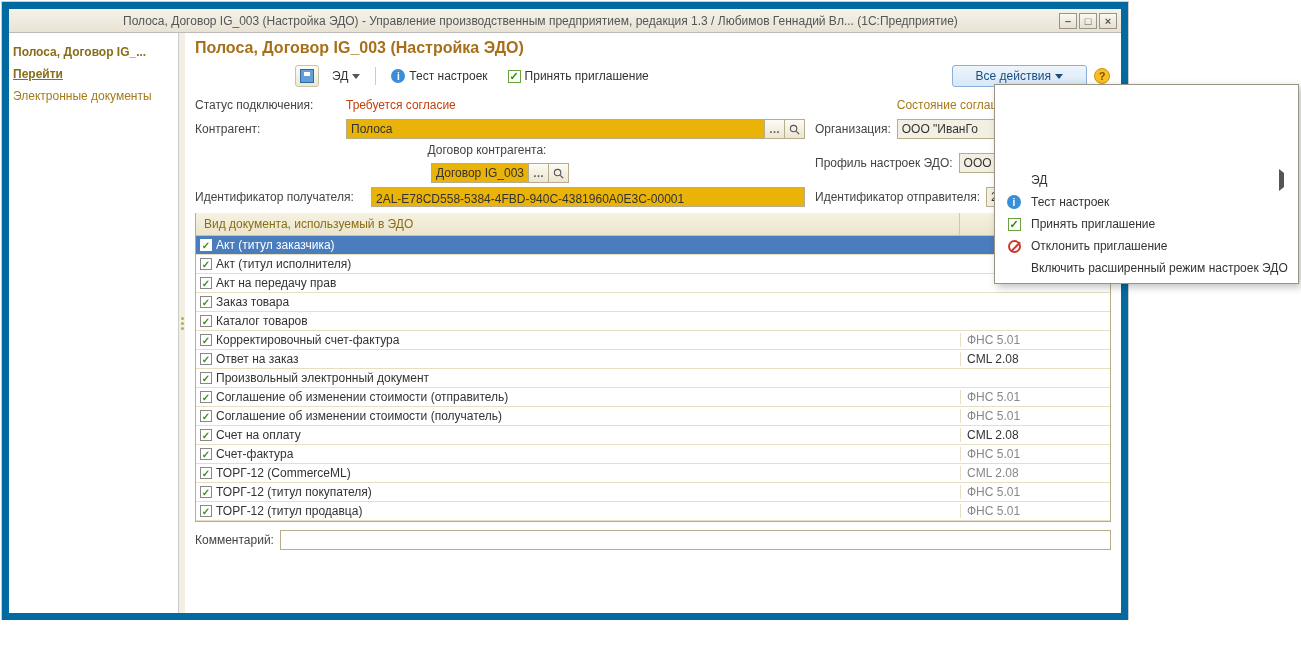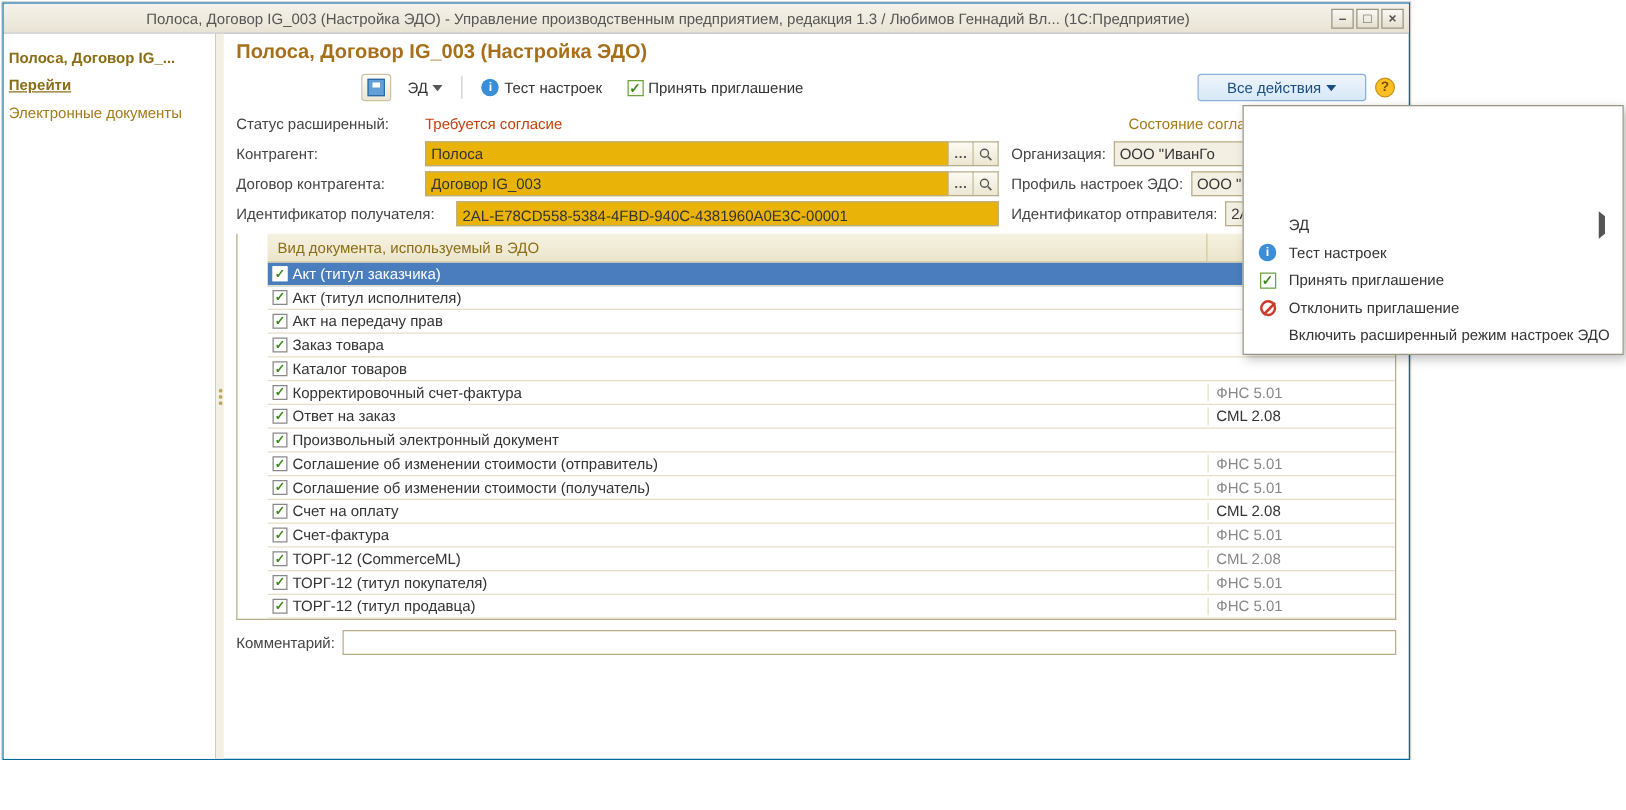--- a/index.html
+++ b/index.html
@@ -6,21 +6,21 @@
   body {
     margin: 0;
     font-family: Arial, sans-serif;
     font-size: 12px;
     background: #fff;
     color: #333;
     position: relative;
   }
   .window {
     width: 1126px;
-    border: 1px solid #0369a1;
+    border: 7px solid #0369a1;
     background: #fff;
     margin: 2px 0 0 2px;
     box-shadow: 0 0 0 1px #ccc;
   }
   .titlebar {
     height: 24px;
     background: linear-gradient(#f5f2ea,#e8e3d4);
     display: flex;
     align-items: center;
     padding: 0 4px;
@@ -138,21 +138,21 @@
   .row2 { display:flex;gap:10px;margin-bottom:4px;}
   .cell { display:flex;align-items:center;gap:6px;min-width:0;}
   .tabs { margin-top:6px;}
   .tab-strip{display:flex;border-bottom:1px solid #b8ad8a;}
   .tab {
     padding:4px 10px;border:1px solid #b8ad8a;border-bottom:none;
     background:#fcfbf4;color:#444;border-radius:4px 4px 0 0;
     position:relative;top:1px;background:#fff;
   }
   .grid {
-    border:1px solid #b8ad8a;border-top:none;background:#fff;padding-left:24px;
+    border:1px solid #b8ad8a;border-top:none;background:#fff;
   }
   .grid-head{
     display:flex;background:linear-gradient(#f6f2e1,#ece5cc);border-bottom:1px solid #cdbf8f;
   }
   .gh{padding:4px 8px;color:#8a6d16;border-right:1px solid #d4c99a;}
   .gh.c1{flex:1;}
   .gh.c2{width:150px;border-right:none;}
   .gridbody{max-height:330px;overflow:auto;}
   .gr{display:flex;border-bottom:1px solid #e6dfc4;height:19px;align-items:center;}
   .gr.sel{background:#4a7dbd;color:#fff;}
@@ -225,21 +225,21 @@
             <span>Все действия</span>
             <span class="chev blue"></span>
           </span>
         <span class="tbtn" style="padding:0;">
             <span class="ico-help">?</span>
           </span>
       </div>
 
       <div class="row2">
         <div class="cell" style="width:610px;">
-          <span class="lbl" style="width:145px;">Статус расширенный:</span>
+          <span class="lbl" style="width:145px;">Статус подключения:</span>
           <span class="val-plain">Требуется согласие</span>
         </div>
         <div class="cell" style="flex:1;justify-content:flex-end;">
           <span class="lbl brown">Состояние соглашения:</span>
           <div class="inp ro" style="width:75px;flex:none;">
               <span>Проверка тех</span>
             </div>
         </div>
       </div>
 
@@ -261,21 +261,21 @@
         </div>
         <div class="cell" style="flex:1;">
           <span class="lbl">Организация:</span>
           <div class="inp ro" style="flex:1;">
               <span>ООО "ИванГо</span>
             </div>
         </div>
       </div>
 
       <div class="row2">
-        <div class="cell" style="width:610px;">
+        <div class="cell" style="width:610px;flex-direction:column;">
           <span class="lbl" style="width:145px;">Договор контрагента:</span>
           <div class="field">
             <div class="inp">
                 <span>Договор IG_003</span>
               </div>
             <span class="ellipsis-btn">…</span>
             <span class="search-btn">
                 <svg viewBox="0 0 12 12">
                   <circle cx="5" cy="5" r="3.5" fill="none" stroke="#555" stroke-width="1.2"></circle>
                   <line x1="8" y1="8" x2="11" y2="11" stroke="#555" stroke-width="1.4"></line>

